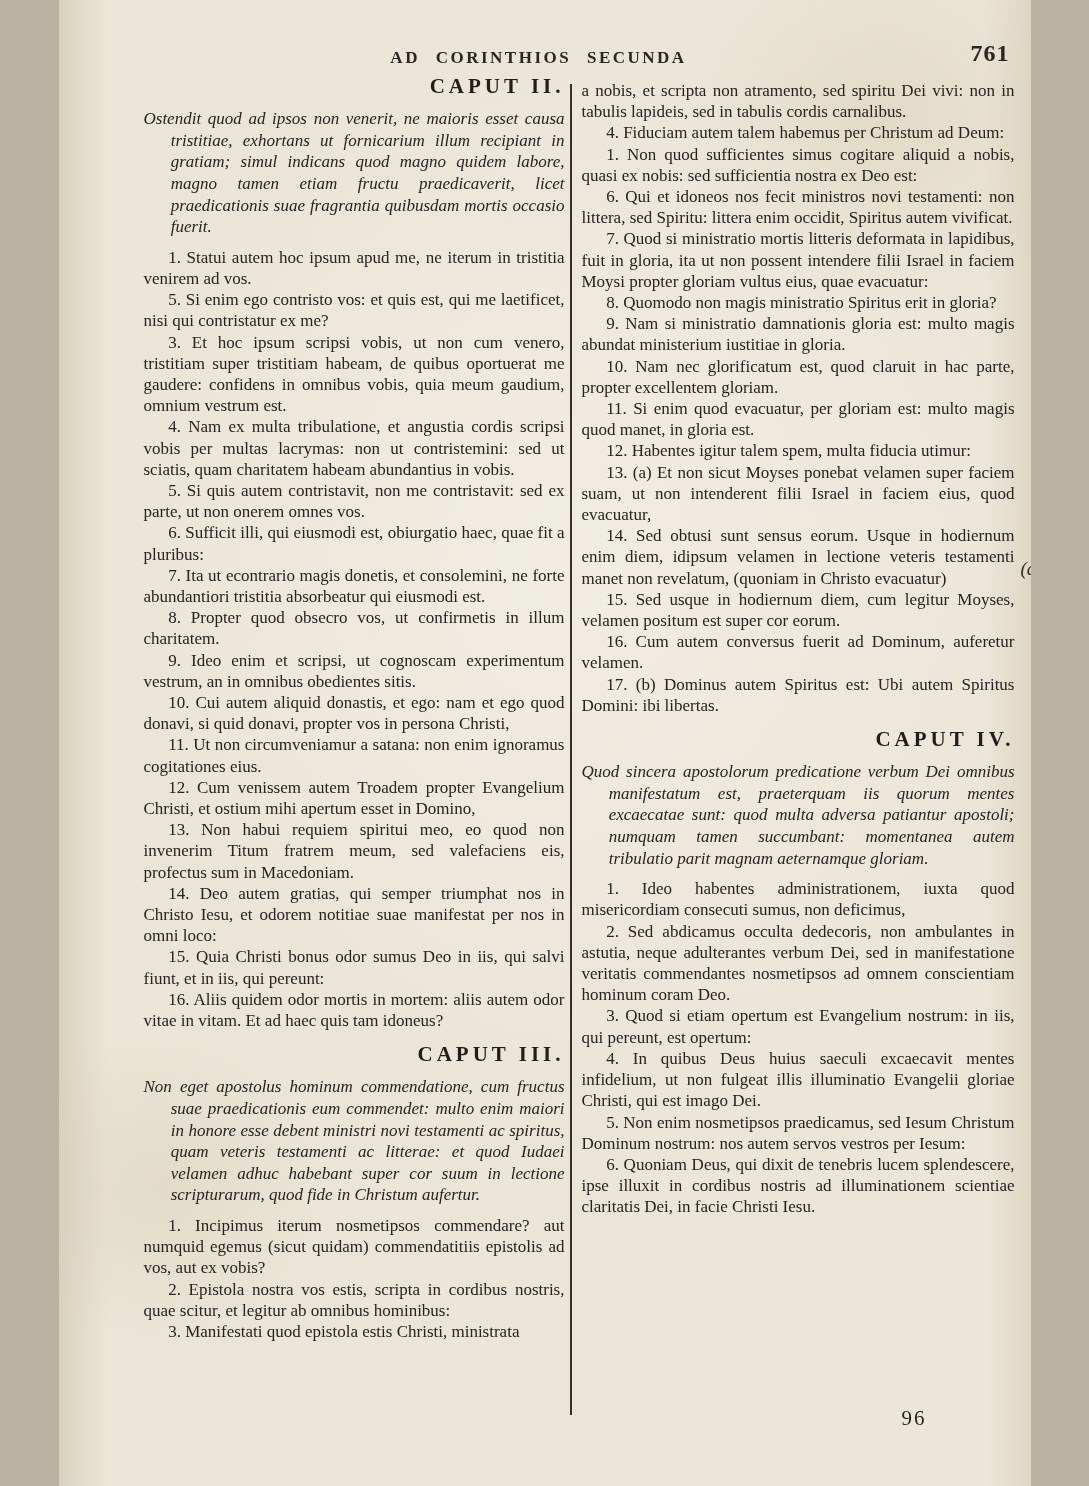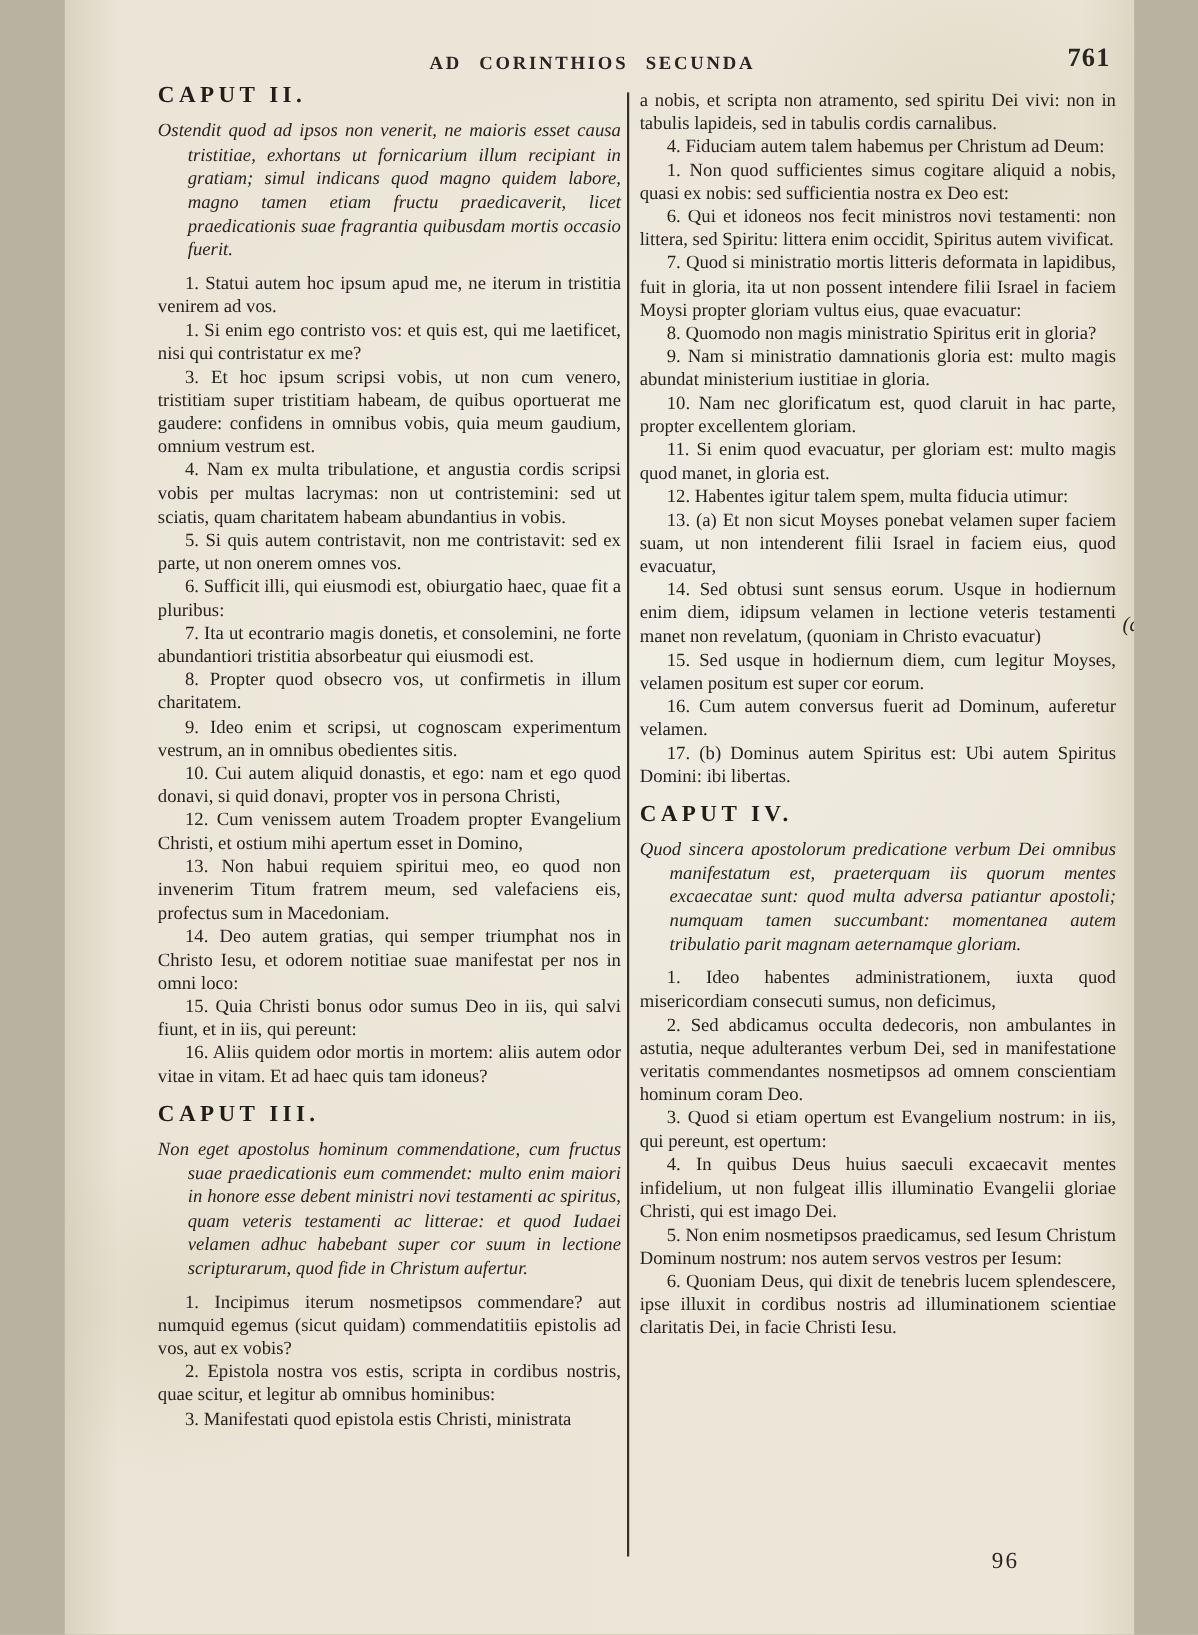--- a/index.html
+++ b/index.html
@@ -48,21 +48,21 @@
   .column.right { left: 523px; top: 80px; width: 433px; }
   .col-divider {
     position: absolute;
     left: 511px; top: 84px;
     width: 2px; height: 1331px;
     background: #35302a;
   }
   
   .chapter-heading {
     margin: 13px 0 11px 0;
-    text-align: left;
+    text-align: right;
     font-weight: bold;
     font-size: 21px;
     letter-spacing: 4px;
     color: #211d19;
   }
   .column .chapter-heading:first-child { margin-top: 0; }
   .summary {
     margin: 4px 0 9px 0;
     font-style: italic;
     padding-left: 1.6em;
@@ -101,29 +101,30 @@
 
 <div class="page">
 
   <div class="running-title">AD CORINTHIOS SECUNDA</div>
   <div class="page-number">761</div>
 
   <div class="column left">
     <h2 class="chapter-heading">CAPUT II.</h2>
     <p class="summary">Ostendit quod ad ipsos non venerit, ne maioris esset causa tristitiae, exhortans ut fornicarium illum recipiant in gratiam; simul indicans quod magno quidem labore, magno tamen etiam fructu praedicaverit, licet praedicationis suae fragrantia quibusdam mortis occasio fuerit.</p>
     <p class="verse">1. Statui autem hoc ipsum apud me, ne iterum in tristitia venirem ad vos.</p>
-    <p class="verse">1. Si enim ego contristo vos: et quis est, qui me laetificet, nisi qui contristatur ex me?</p>
+    <p class="verse">5. Si enim ego contristo vos: et quis est, qui me laetificet, nisi qui contristatur ex me?</p>
     <p class="verse">3. Et hoc ipsum scripsi vobis, ut non cum venero, tristitiam super tristitiam habeam, de quibus oportuerat me gaudere: confidens in omnibus vobis, quia meum gaudium, omnium vestrum est.</p>
     <p class="verse">4. Nam ex multa tribulatione, et angustia cordis scripsi vobis per multas lacrymas: non ut contristemini: sed ut sciatis, quam charitatem habeam abundantius in vobis.</p>
     <p class="verse">5. Si quis autem contristavit, non me contristavit: sed ex parte, ut non onerem omnes vos.</p>
     <p class="verse">6. Sufficit illi, qui eiusmodi est, obiurgatio haec, quae fit a pluribus:</p>
     <p class="verse">7. Ita ut econtrario magis donetis, et consolemini, ne forte abundantiori tristitia absorbeatur qui eiusmodi est.</p>
     <p class="verse">8. Propter quod obsecro vos, ut confirmetis in illum charitatem.</p>
     <p class="verse">9. Ideo enim et scripsi, ut cognoscam experimentum vestrum, an in omnibus obedientes sitis.</p>
     <p class="verse">10. Cui autem aliquid donastis, et ego: nam et ego quod donavi, si quid donavi, propter vos in persona Christi,</p>
+    <p class="verse">11. Ut non circumveniamur a satana: non enim ignoramus cogitationes eius.</p>
     <p class="verse">12. Cum venissem autem Troadem propter Evangelium Christi, et ostium mihi apertum esset in Domino,</p>
     <p class="verse">13. Non habui requiem spiritui meo, eo quod non invenerim Titum fratrem meum, sed valefaciens eis, profectus sum in Macedoniam.</p>
     <p class="verse">14. Deo autem gratias, qui semper triumphat nos in Christo Iesu, et odorem notitiae suae manifestat per nos in omni loco:</p>
     <p class="verse">15. Quia Christi bonus odor sumus Deo in iis, qui salvi fiunt, et in iis, qui pereunt:</p>
     <p class="verse">16. Aliis quidem odor mortis in mortem: aliis autem odor vitae in vitam. Et ad haec quis tam idoneus?</p>
     <h2 class="chapter-heading">CAPUT III.</h2>
     <p class="summary">Non eget apostolus hominum commendatione, cum fructus suae praedicationis eum commendet: multo enim maiori in honore esse debent ministri novi testamenti ac spiritus, quam veteris testamenti ac litterae: et quod Iudaei velamen adhuc habebant super cor suum in lectione scripturarum, quod fide in Christum aufertur.</p>
     <p class="verse">1. Incipimus iterum nosmetipsos commendare? aut numquid egemus (sicut quidam) commendatitiis epistolis ad vos, aut ex vobis?</p>
     <p class="verse">2. Epistola nostra vos estis, scripta in cordibus nostris, quae scitur, et legitur ab omnibus hominibus:</p>
     <p class="verse">3. Manifestati quod epistola estis Christi, ministrata</p>

